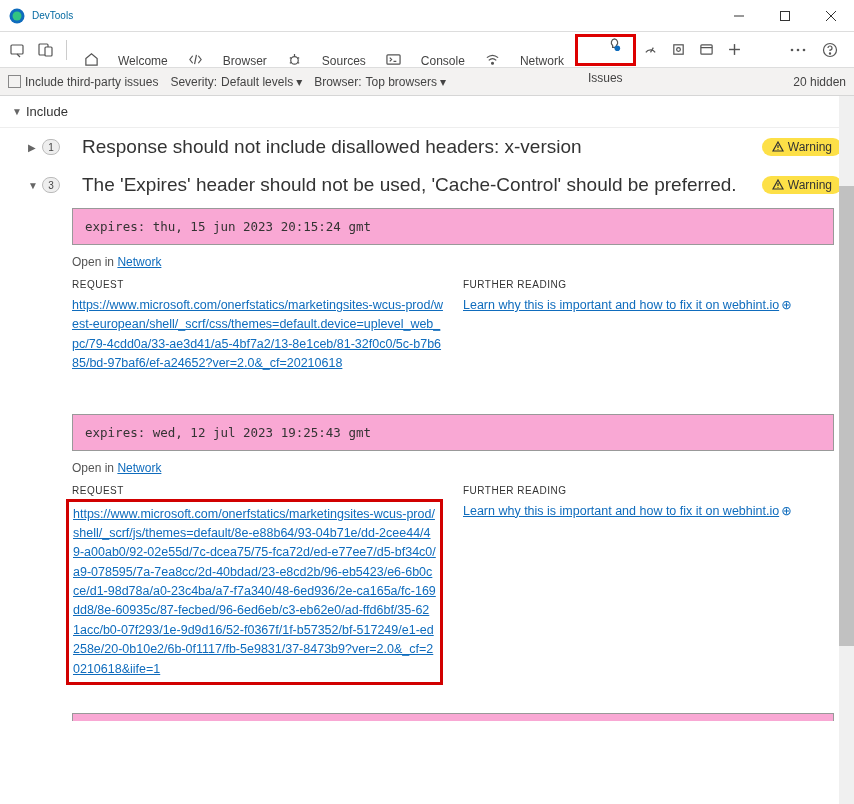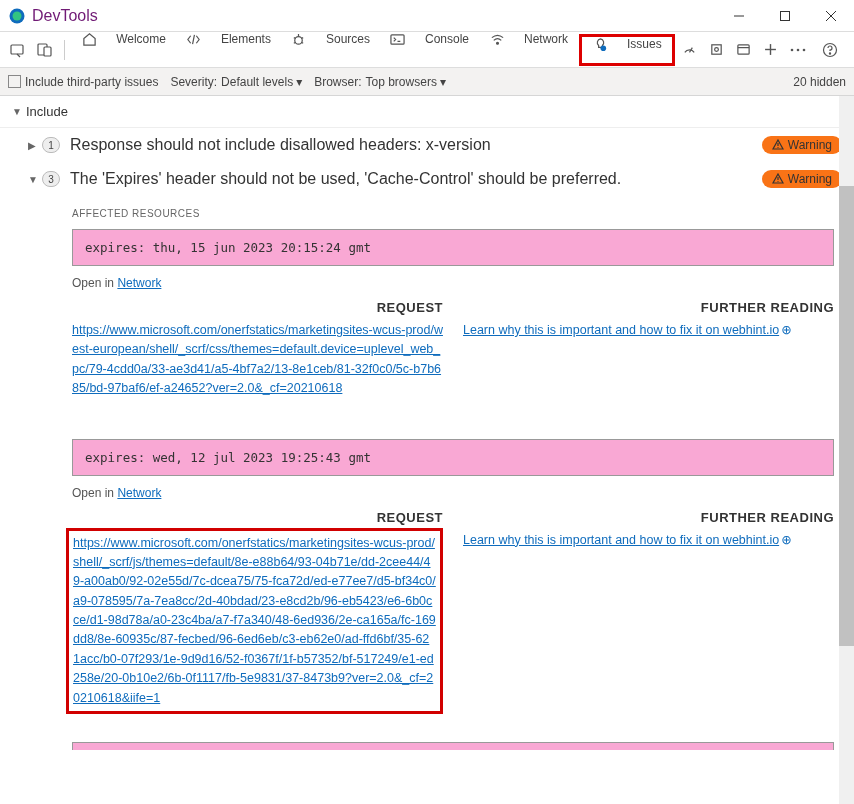--- a/index.html
+++ b/index.html
@@ -1,58 +1,58 @@
 <!DOCTYPE html>
 <html><head>
   <meta charset="utf-8">
   <style>
     * { margin: 0; padding: 0; box-sizing: border-box; }
     body { font-family: "Segoe UI", Tahoma, sans-serif; font-size: 12px; background: #f3f3f3; color: #333; }
     
     .titlebar { height: 32px; background: #fff; display: flex; align-items: center; padding-left: 8px; border-bottom: 1px solid #ddd; }
     .titlebar-icon { width: 18px; height: 18px; margin-right: 6px; }
-    .titlebar-title { font-size: 16px; color: #701a75; flex: 1; }
+    .titlebar-title { font-size: 10px; color: #0369a1; flex: 1; }
     .win-controls { display: flex; }
     .win-btn { width: 46px; height: 32px; display: flex; align-items: center; justify-content: center; cursor: pointer; }
     
     .toolbar { height: 36px; background: #fff; display: flex; align-items: center; padding: 0 4px; border-bottom: 1px solid #ddd; }
     .tool-btn { width: 28px; height: 28px; display: flex; align-items: center; justify-content: center; cursor: pointer; border-radius: 2px; }
     .tool-sep { width: 1px; height: 20px; background: #ccc; margin: 0 6px; }
-    .tab { display: flex; align-items: flex-start; gap: 19px; padding: 0 10px; height: 36px; cursor: pointer; color: #444; }
-    .tab.active { border-bottom: 2px solid #0f6cbd; position: relative; }
+    .tab { display: flex; align-items: flex-end; gap: 19px; padding: 0 10px; height: 36px; cursor: pointer; color: #444; }
+    .tab.active { border-bottom: 2px solid #0f6cbd; position: relative; flex-direction: column; }
     .tab.highlighted { border: 3px solid #d00; height: 32px; margin: 1px; }
     .tab-icon { width: 16px; height: 16px; display: flex; align-items: center; justify-content: center; color: #666; }
     .right-tools { margin-left: auto; display: flex; align-items: center; gap: 4px; padding-right: 6px; }
     
     .filterbar { height: 28px; background: #f3f2f1; display: flex; align-items: center; padding: 0 8px; gap: 12px; font-size: 12px; border-bottom: 1px solid #d6d6d6; color:#444; }
     .checkbox { width: 13px; height: 13px; border: 1px solid #888; display: inline-block; margin-right: 4px; vertical-align: middle; }
     .filter-item { display: flex; align-items: center; }
     .dropdown-val { margin-left: 4px; }
     .spacer { flex: 1; }
     
     .content-wrapper { background: #fff; position: relative; height: 712px; overflow: hidden; }
     .content { padding: 0; height: 100%; overflow-y: hidden; }
     
     .section-header { display: flex; align-items: center; padding: 8px 12px; font-size: 13px; border-bottom: 1px solid #eee; }
     .expand-arrow { width: 10px; display: inline-block; margin-right: 4px; color: #666; font-size: 10px; }
     
     .issue-row { display: flex; align-items: center; padding: 8px 12px 8px 28px; }
     .count-badge { min-width: 18px; height: 16px; border-radius: 8px; background: #eee; border:1px solid #bbb; font-size: 10px; display: inline-flex; align-items: center; justify-content: center; margin-right: 10px; color: #444; }
-    .issue-text { flex: 1; font-size: 16px; color: #333; }
-    .warning-badge { background: #f97316; color: #333; padding: 2px 10px; border-radius: 10px; font-size: 12px; display: flex; align-items: center; gap: 4px; }
+    .issue-text { flex: 1; font-size: 19px; color: #333; margin-left: 12px; }
+    .warning-badge { background: #fde047; color: #333; padding: 2px 10px; border-radius: 10px; font-size: 12px; display: flex; align-items: center; gap: 4px; }
     
     .affected-label { font-size: 10px; letter-spacing: 0.5px; color: #666; padding: 12px 0 6px 72px; }
     
     .resource-box { margin: 4px 0 4px 72px; margin-right: 20px; border: 1px solid #999; background: #f9a8d4; padding: 10px 12px; font-family: Consolas, monospace; font-size: 12.5px; color: #333; }
     .open-in { padding: 6px 0 10px 72px; font-size: 12px; color: #555; }
     .open-in a { color: #0f6cbd; }
     
     .two-col { display: flex; padding: 0 20px 0 72px; gap: 20px; }
     .col { flex: 1; min-width: 0; }
-    .col-header { font-size: 13px; letter-spacing: 0.5px; color: #333; font-weight: 700; margin-bottom: 6px; text-align: right; }
+    .col-header { font-size: 10px; letter-spacing: 0.5px; color: #333; font-weight: 400; margin-bottom: 6px; }
     .url-link { color: #0f6cbd; text-decoration: underline; word-break: break-all; font-size: 12.5px; line-height: 1.55; display: inline; }
     .further-link { color: #0f6cbd; text-decoration: underline; font-size: 12.5px; line-height: 1.55; }
     .ext-icon { display: inline-block; margin-left: 2px; color: #0f6cbd; }
     .highlighted-box { border: 3px solid #d10000; padding: 3px 4px; margin-left: -6px; margin-top: -3px; }
     
     .scrollbar { position: absolute; right: 0; top: 0; width: 15px; height: 100%; background: #f0f0f0; }
     .scrollbar-thumb { position: absolute; right: 0; width: 15px; background: #c1c1c1; border-radius: 0; }
     
     .mt20 { margin-top: 28px; }
     .mt30 { margin-top: 40px; }
@@ -107,21 +107,21 @@
         </svg>
       </span>
       <span>Welcome</span>
     </div>
   <div class="tab">
       <span class="tab-icon">
         <svg width="15" height="15" viewBox="0 0 16 16" fill="none" stroke="#555" stroke-width="1.3">
           <path d="M5 4 L2 8 L5 12 M11 4 L14 8 L11 12 M9 3 L7 13"></path>
         </svg>
       </span>
-      <span>Elements</span>
+      <span>Browser</span>
     </div>
   <div class="tab">
       <span class="tab-icon">
         <svg width="15" height="15" viewBox="0 0 16 16" fill="none" stroke="#555" stroke-width="1.3">
           <circle cx="8" cy="9" r="4"></circle>
           <path d="M8 2 V5 M3 6 L5 7 M13 6 L11 7 M3 12 L5 11 M13 12 L11 11"></path>
         </svg>
       </span>
       <span>Sources</span>
     </div>
@@ -241,21 +241,20 @@
       <span class="warning-badge">
           <svg width="12" height="12" viewBox="0 0 12 12">
             <path d="M6 1 L11 10 H1 Z" fill="none" stroke="#333" stroke-width="1.2"></path>
             <line x1="6" y1="4" x2="6" y2="7" stroke="#333" stroke-width="1.2"></line>
             <circle cx="6" cy="8.5" r="0.6" fill="#333"></circle>
           </svg>
           <span>Warning</span>
         </span>
     </div>
 
-    <div class="affected-label">AFFECTED RESOURCES</div>
 
     <div class="resource-box">expires: thu, 15 jun 2023 20:15:24 gmt</div>
     <div class="open-in"><span>Open in </span><a href="#">Network</a></div>
     <div class="two-col">
       <div class="col">
         <div class="col-header">REQUEST</div>
         <a href="#" class="url-link">https://www.microsoft.com/onerfstatics/marketingsites-wcus-prod/west-european/shell/_scrf/css/themes=default.device=uplevel_web_pc/79-4cdd0a/33-ae3d41/a5-4bf7a2/13-8e1ceb/81-32f0c0/5c-b7b685/bd-97baf6/ef-a24652?ver=2.0&amp;_cf=20210618</a>
       </div>
       <div class="col">
         <div class="col-header">FURTHER READING</div>

